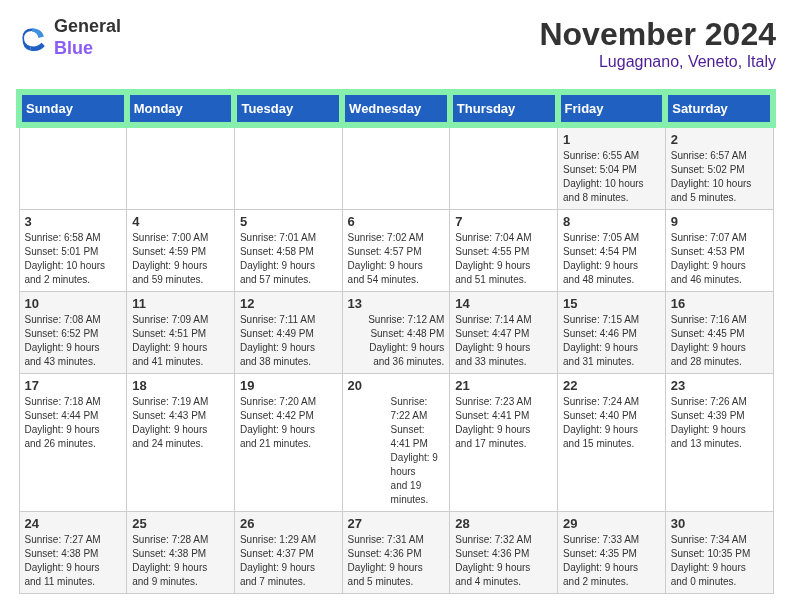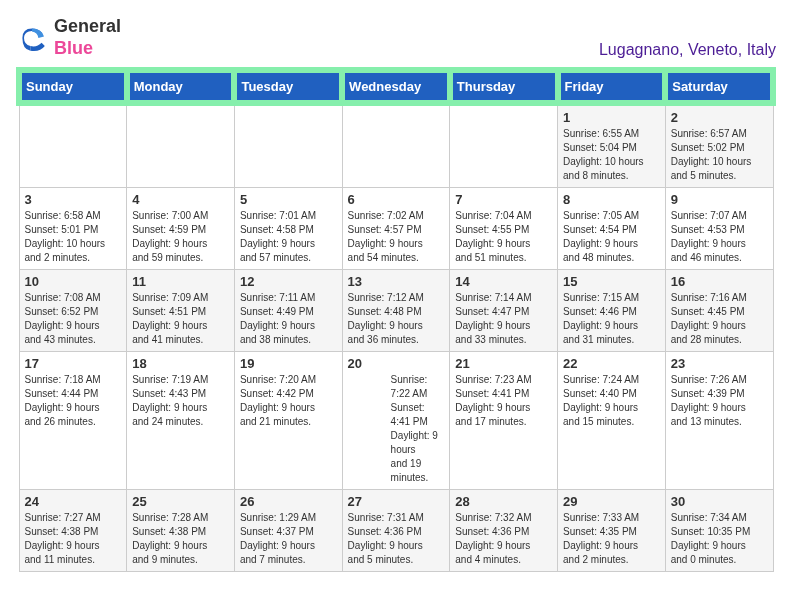--- a/index.html
+++ b/index.html
@@ -6,35 +6,35 @@
     body {
       font-family: Arial, sans-serif;
       background: #fff;
       width: 792px;
       min-height: 612px;
       padding: 16px;
     }
     .header {
       display: flex;
       justify-content: space-between;
-      align-items: flex-end;
-      margin-bottom: 8px;
+      align-items: flex-start;
+      margin-bottom: 18px;
     }
     .logo {
       display: flex;
       align-items: center;
       gap: 6px;
     }
     .logo-text {
       font-size: 18px;
       font-weight: bold;
       line-height: 1.2;
     }
     .logo-text .general { color: #333; }
-    .logo-text .blue { color: #ec4899; }
+    .logo-text .blue { color: #8b5cf6; }
     .logo-icon {
       width: 32px;
       height: 32px;
     }
     .title-block {
       text-align: right;
     }
     .month-title {
       font-size: 32px;
       font-weight: bold;
@@ -98,20 +98,21 @@
       <path d="M8 20 Q8 8 20 8 Q28 8 33 14 L26 14 Q22 10 16 12 Q10 14 10 20 Q10 28 18 30 L18 36 Q8 34 8 20Z" fill="#2060c0"></path>
       <path d="M20 8 Q32 8 35 18 L28 20 Q27 13 20 12Z" fill="#4090e0"></path>
       <path d="M18 30 Q26 32 32 26 L36 30 Q30 38 18 36Z" fill="#2060c0"></path>
     </svg>
     <div class="logo-text">
       <span class="general">General</span><br>
       <span class="blue">Blue</span>
     </div>
   </div>
   <div class="title-block">
+    <div class="month-title">November 2024</div>
     <div class="location">Lugagnano, Veneto, Italy</div>
   </div>
 </div>
 
 <table>
   <thead>
     <tr>
     <th>Sunday</th>
         <th>Monday</th>
         <th>Tuesday</th>
@@ -211,21 +212,21 @@
         </td>
         <td>
           <span class="day-num">12</span>
           <div class="day-info" style="white-space: pre-line;">Sunrise: 7:11 AM
 Sunset: 4:49 PM
 Daylight: 9 hours
 and 38 minutes.</div>
         </td>
         <td>
           <span class="day-num">13</span>
-          <div class="day-info" style="white-space: pre-line;">Sunrise: 7:12 AM
+          <div class="day-info" style="white-space: pre-line; text-align: right;">Sunrise: 7:12 AM
 Sunset: 4:48 PM
 Daylight: 9 hours
 and 36 minutes.</div>
         </td>
         <td>
           <span class="day-num">14</span>
           <div class="day-info" style="white-space: pre-line;">Sunrise: 7:14 AM
 Sunset: 4:47 PM
 Daylight: 9 hours
 and 33 minutes.</div>

